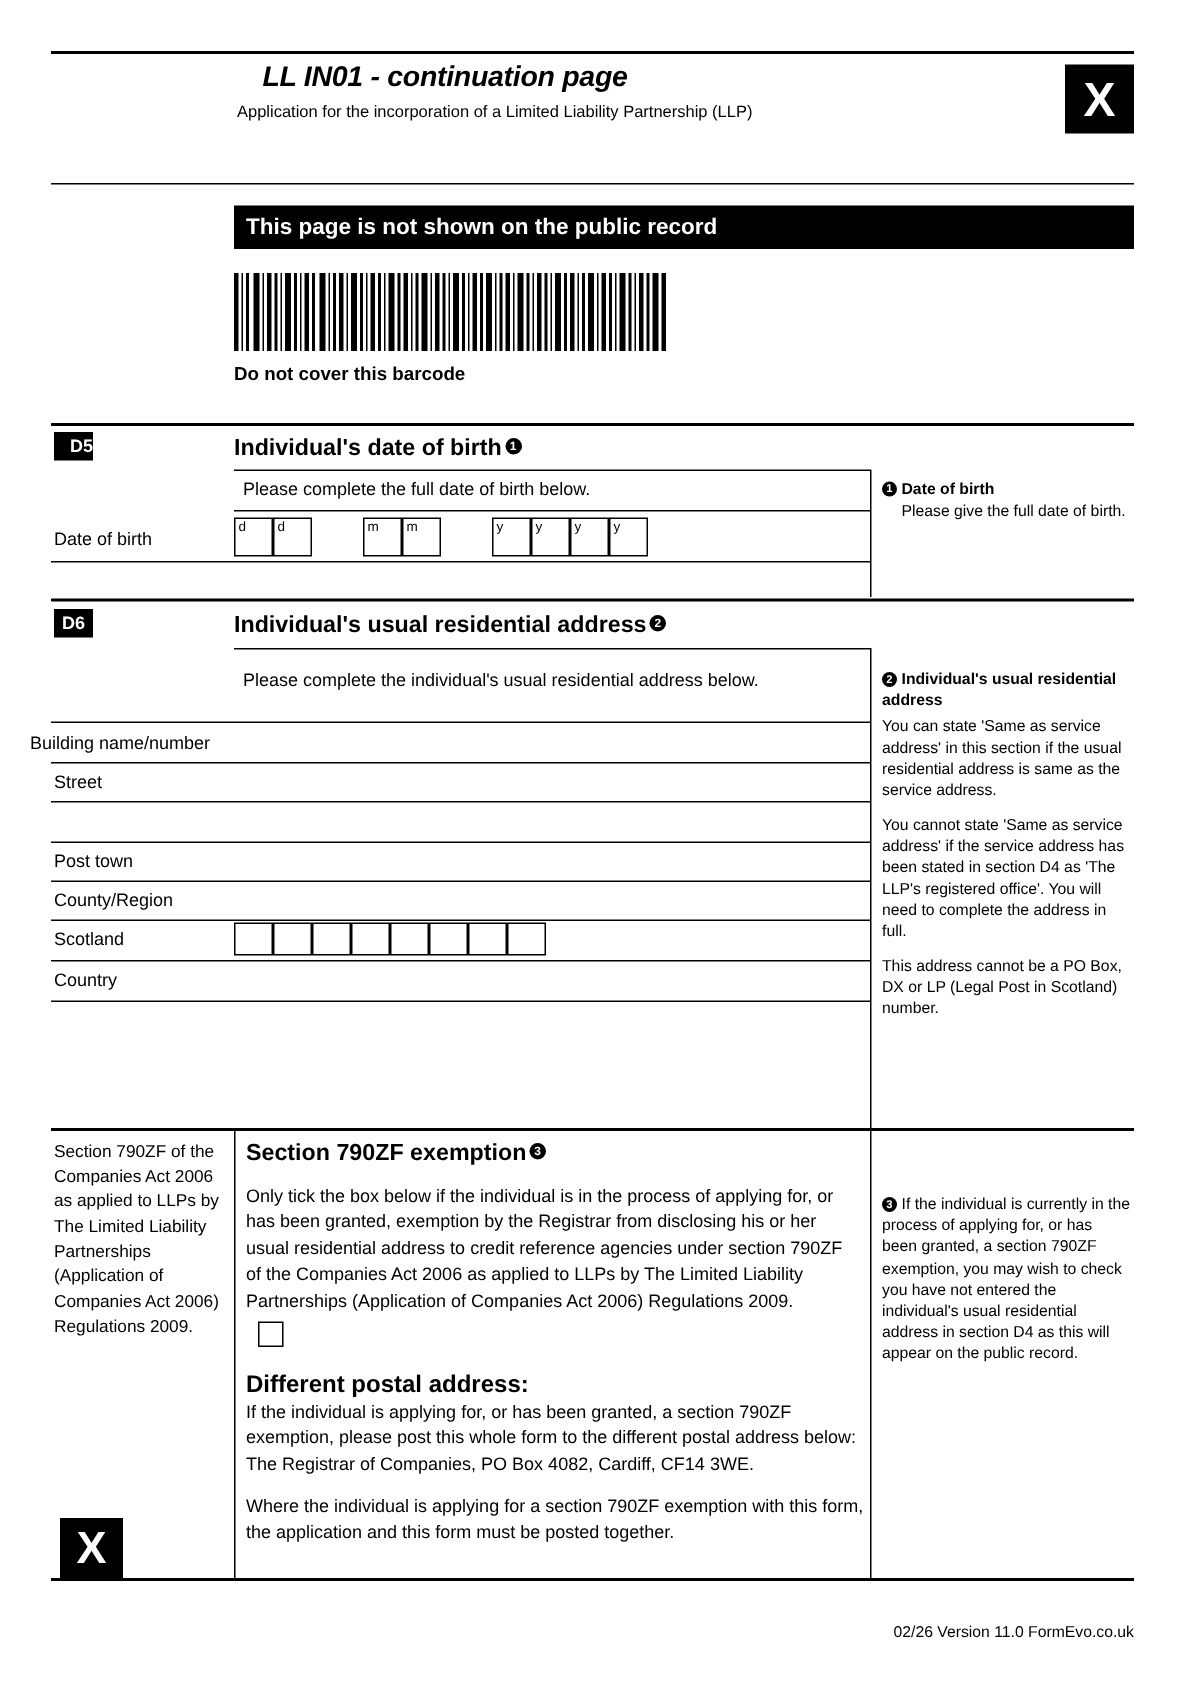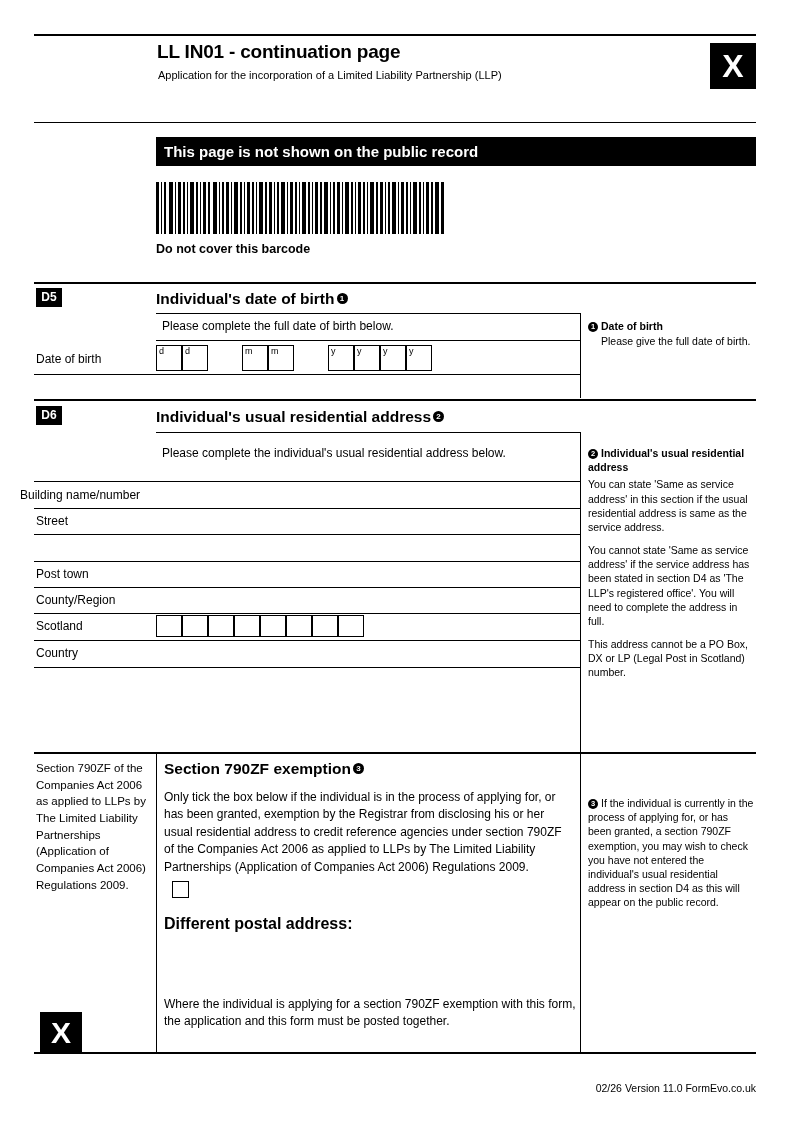--- a/index.html
+++ b/index.html
@@ -29,25 +29,26 @@
     top: 34px;
     width: 722px;
     border-top: 2px solid #000;
   }
   .hdr-inner {
     position: relative;
     height: 58px;
   }
   .hdr-title {
     position: absolute;
-    left: 123px;
+    left: 141px;
     top: 5px;
     font-size: 19px;
     font-weight: bold;
     letter-spacing: -0.2px;
+    font-style: italic;
   }
   .hdr-sub {
     position: absolute;
     left: 124px;
     top: 33px;
     font-size: 11px;
   }
   .x-box {
     position: absolute;
     right: 0px;
@@ -373,21 +374,21 @@
           <rect x="270" y="0" width="3" height="52"></rect>
         <rect x="275" y="0" width="2" height="52"></rect>
           <rect x="279" y="0" width="4" height="52"></rect>
         <rect x="285" y="0" width="3" height="52"></rect>
       </g>
     </svg>
   </div>
   <div class="barcode-note">Do not cover this barcode</div>
 
   <div class="hline thick" style="left:34px; top:282px; width:722px;"></div>
-  <div class="sec-tag" style="left:36px; top:288px;">D5</div>
+  <div class="sec-tag" style="left:36px; top:288px;text-align:right;">D5</div>
   <div class="sec-title" style="left:156px; top:290px;">
     <span>Individual's date of birth</span><span class="circnum">1</span>
   </div>
 
   <div class="hline" style="left:156px; top:313px; width:424px;"></div>
   <div class="instr" style="left:162px; top:319px;">Please complete the full date of birth below.</div>
   <div class="hline" style="left:156px; top:340px; width:424px;"></div>
   <div class="hline" style="left:34px; top:374px; width:546px;"></div>
   <div class="field-label" style="left:36px; top:352px;">Date of birth</div>
 
@@ -487,20 +488,22 @@
   <div class="vline" style="left:156px; top:754px; height:298px;"></div>
 
   <div class="zf-title">
     <span>Section 790ZF exemption</span><span class="circnum">3</span>
   </div>
   <div class="zf-body">Only tick the box below if the individual is in the process of applying for, or has been granted, exemption by the Registrar from disclosing his or her usual residential address to credit reference agencies under section 790ZF of the Companies Act 2006 as applied to LLPs by The Limited Liability Partnerships (Application of Companies Act 2006) Regulations 2009.</div>
 
   <div class="tickbox" style="left:172px; top:881px;"></div>
 
   <div class="zf-postal-head">Different postal address:</div>
+  <div class="zf-postal" style="white-space:pre-line;">If the individual is applying for, or has been granted, a section 790ZF exemption, please post this whole form to the different postal address below:
+The Registrar of Companies, PO Box 4082, Cardiff, CF14 3WE.</div>
   <div class="zf-last">Where the individual is applying for a section 790ZF exemption with this form, the application and this form must be posted together.</div>
 
   <div class="vline" style="left:580px; top:754px; height:298px;"></div>
   <div class="guide" style="left:588px; top:796px;">
     <div><span class="gnum">3</span><span>If the individual is currently in the process of applying for, or has been granted, a section 790ZF exemption, you may wish to check you have not entered the individual's usual residential address in section D4 as this will appear on the public record.</span></div>
   </div>
 
   <div class="x-box-bottom">X</div>
 
   <div class="hline thick" style="left:34px; top:1052px; width:722px;"></div>

